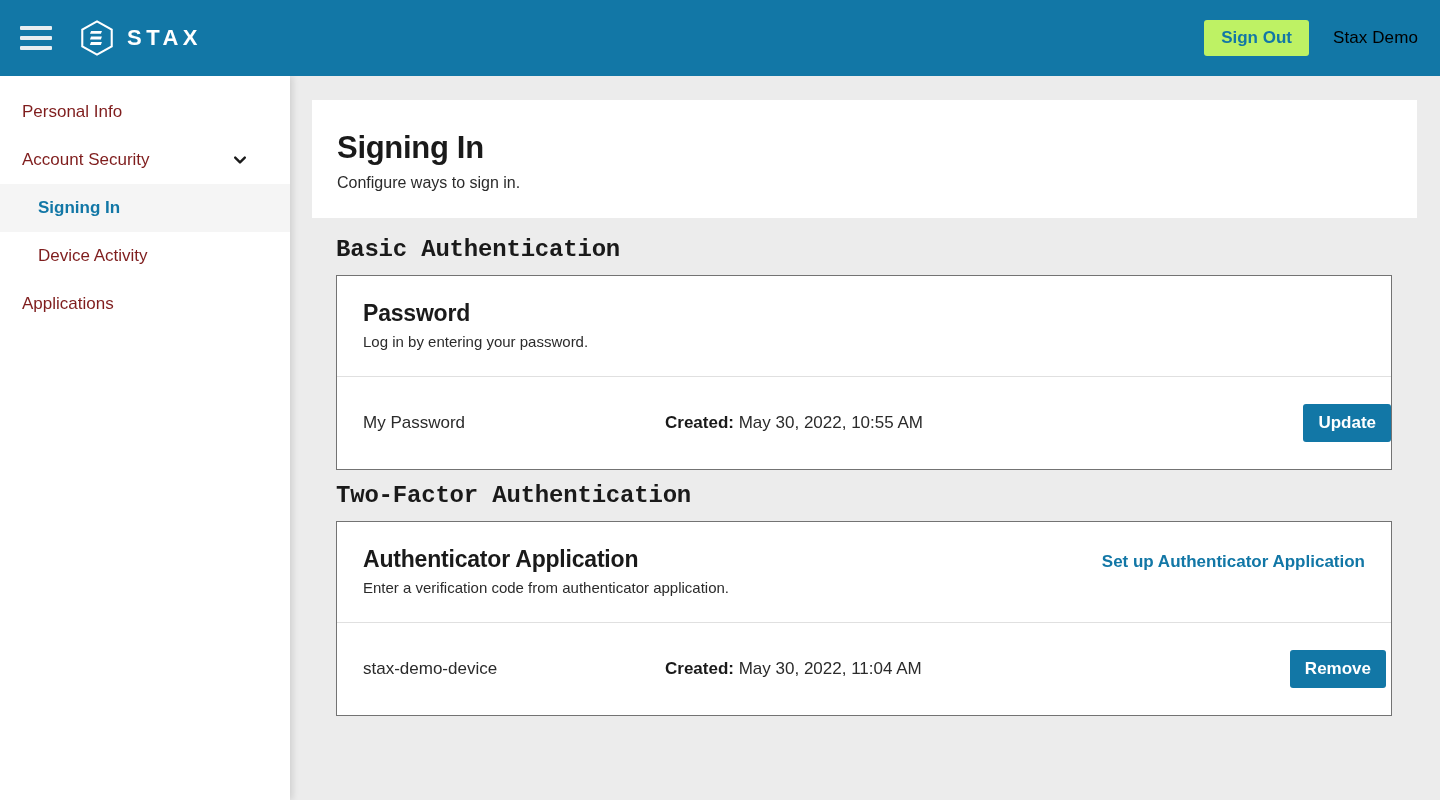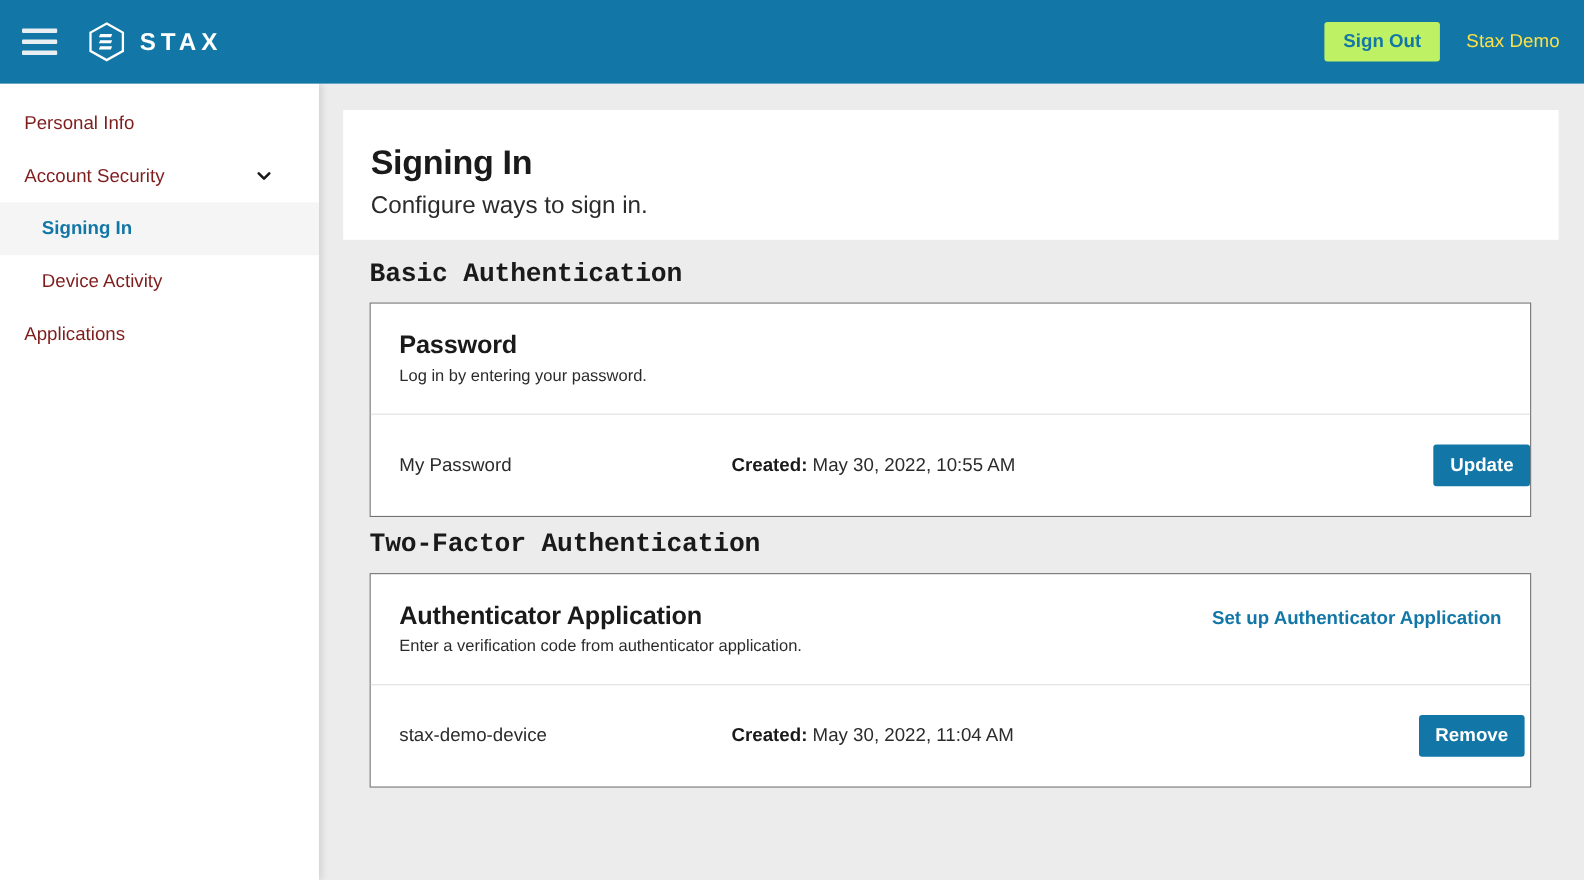--- a/index.html
+++ b/index.html
@@ -43,21 +43,21 @@
   }
   .signout-btn {
     background: #bef264; color: #1277a6;
     border: none; border-radius: 3px;
     font-family: "Liberation Sans", sans-serif;
     font-size: 17px; font-weight: bold;
     padding: 9px 17px 10px 17px;
     cursor: pointer; line-height: 1;
   }
   .user-name {
-    color: #fde047; font-size: 17px; letter-spacing: 0.1px;
+    color: #000000; font-size: 17px; letter-spacing: 0.1px;
   }
 
   
   .sidebar {
     position: absolute; top: 76px; left: 0;
     width: 290px; height: 724px;
     background: #ffffff;
     box-shadow: 3px 0 6px rgba(0,0,0,0.11);
     z-index: 20;
     padding-top: 12px;
@@ -92,21 +92,21 @@
     width: 1105px; height: 118px;
     background: #ffffff;
   }
   .page-title {
     position: absolute; left: 25px; top: 30px;
     font-size: 31px; font-weight: bold; color: #1a1a1a;
     letter-spacing: -0.3px;
   }
   .page-sub {
     position: absolute; left: 25px; top: 74px;
-    font-size: 22px; color: #2b2b2b;
+    font-size: 16px; color: #2b2b2b;
   }
 
   .section { position: absolute; left: 46px; width: 1056px; }
   .section-title {
     font-size: 24px; font-weight: bold; color: #1a1a1a;
     margin-bottom: 12px; letter-spacing: -0.2px; font-family: Liberation Mono, monospace;
   }
   .card {
     background: #ffffff;
     border: 1px solid #737373;

